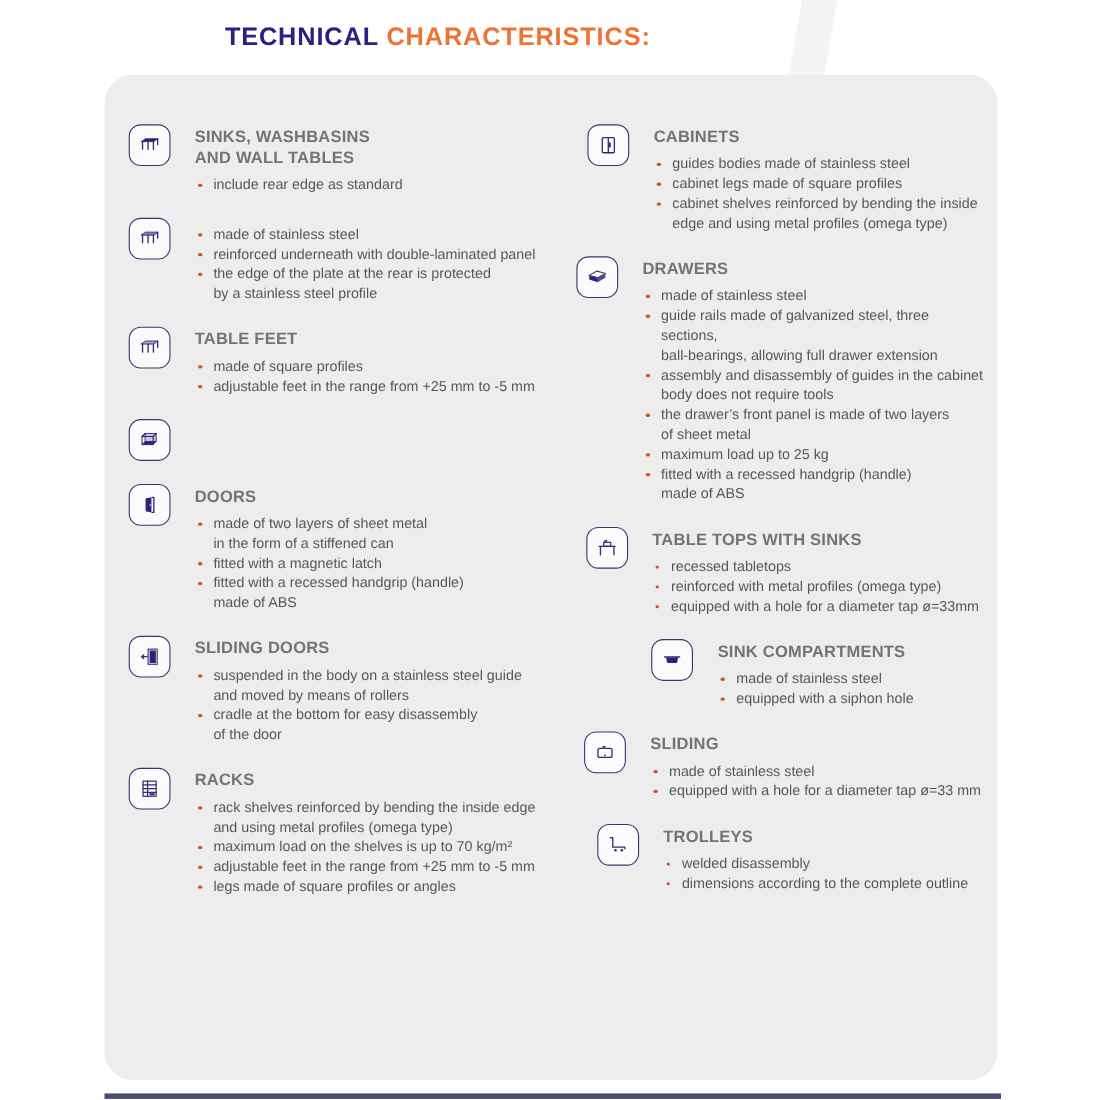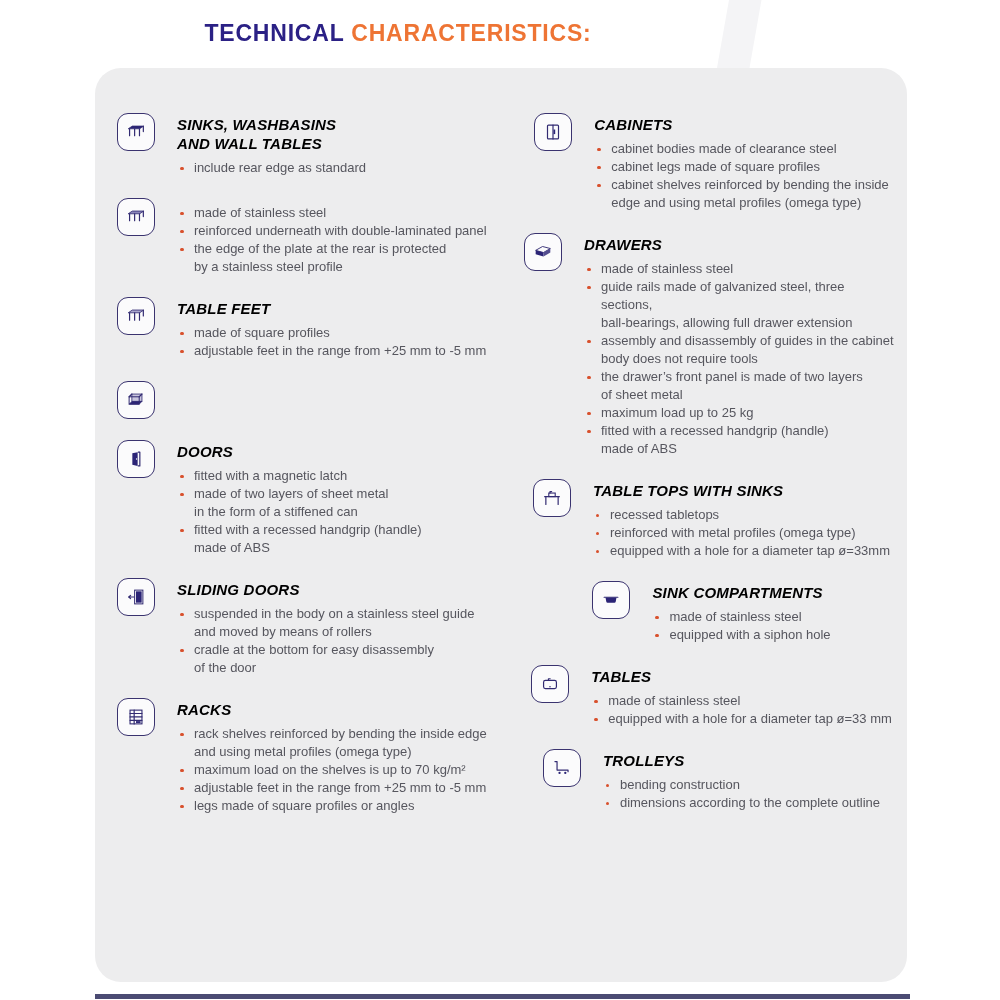--- a/index.html
+++ b/index.html
@@ -42,26 +42,25 @@
     flex:0 0 38px; width:38px; height:38px;
     background:#fbfbfc;
     border:1.6px solid #3a336f;
     border-radius:11px;
     display:flex; align-items:center; justify-content:center;
     margin-right:22px;
   }
   .icon-box svg { display:block; }
   .sec-body { flex:1; min-width:0; }
   .sec-title {
-    color:#000000;
+    color:#737373;
     font-size:15px; font-weight:800; letter-spacing:0.2px;
     line-height:19px;
     white-space:pre-line;
     margin-top:2px;
-    font-style:italic;
   }
   ul.bullets { list-style:none; margin-top:6px; }
   ul.bullets li {
     position:relative;
     padding-left:17px;
     color:#56565e;
     font-size:13px; line-height:18px;
     white-space:pre-line;
   }
   ul.bullets li::before {
@@ -153,23 +152,23 @@
       <div class="icon-box">
         <svg width="22" height="22" viewBox="0 0 24 24">
           <path class="ic" d="M14.5 4.5 H16.2 V19.5 H14.5" stroke-width="1.2"></path>
           <polygon points="8,5.6 13.8,4.5 13.8,19.5 8,18.4" fill="#2b2476"></polygon>
           <circle cx="12.6" cy="12" r="0.75" fill="#fbfbfc"></circle>
         </svg>
       </div>
       <div class="sec-body">
         <h3 class="sec-title">DOORS</h3>
         <ul class="bullets">
-          <li>fitted with a magnetic latch</li>
           <li>made of two layers of sheet metal
 in the form of a stiffened can</li>
+          <li>fitted with a magnetic latch</li>
           <li>fitted with a recessed handgrip (handle)
 made of ABS</li>
         </ul>
       </div>
     </div>
 
     <div class="section">
       <div class="icon-box">
         <svg width="22" height="22" viewBox="0 0 24 24">
           <rect x="10.5" y="4.5" width="9" height="15" fill="none" stroke="#322b72" stroke-width="1.1"></rect>
@@ -216,21 +215,21 @@
       <div class="icon-box">
         <svg width="22" height="22" viewBox="0 0 24 24">
           <rect x="6" y="4.5" width="12" height="15" rx="1" fill="none" stroke="#322b72" stroke-width="1.3"></rect>
           <path class="ic" d="M12 4.5 V19.5" stroke-width="1.1"></path>
           <rect x="12.6" y="9.3" width="1.8" height="5" fill="#2b2476"></rect>
         </svg>
       </div>
       <div class="sec-body">
         <h3 class="sec-title">CABINETS</h3>
         <ul class="bullets">
-          <li>cabinet bodies made of clearance steel</li>
+          <li>guides bodies made of stainless steel</li>
           <li>cabinet legs made of square profiles</li>
           <li>cabinet shelves reinforced by bending the inside
 edge and using metal profiles (omega type)</li>
         </ul>
       </div>
     </div>
 
     <div class="section">
       <div class="icon-box">
         <svg width="22" height="22" viewBox="0 0 24 24">
@@ -292,40 +291,40 @@
 
     <div class="section">
       <div class="icon-box">
         <svg width="22" height="22" viewBox="0 0 24 24">
           <rect x="5" y="8" width="14" height="9" rx="2" fill="none" stroke="#322b72" stroke-width="1.3"></rect>
           <path class="ic" d="M10.3 8 V6.3 H12.2" stroke-width="1.2"></path>
           <circle cx="12" cy="15" r="0.8" fill="#322b72"></circle>
         </svg>
       </div>
       <div class="sec-body">
-        <h3 class="sec-title">TABLES</h3>
+        <h3 class="sec-title">SLIDING</h3>
         <ul class="bullets">
           <li>made of stainless steel</li>
           <li>equipped with a hole for a diameter tap ø=33 mm</li>
         </ul>
       </div>
     </div>
 
     <div class="section">
       <div class="icon-box">
         <svg width="22" height="22" viewBox="0 0 24 24">
           <path class="ic" d="M4.3 5 H6.6 M6.6 5 V14.3 H18.6 M18.6 14.3 V16" stroke-width="1.4"></path>
           <circle cx="9.3" cy="17.4" r="1.25" fill="#2b2476"></circle>
           <circle cx="15.6" cy="17.4" r="1.25" fill="#2b2476"></circle>
         </svg>
       </div>
       <div class="sec-body">
         <h3 class="sec-title">TROLLEYS</h3>
         <ul class="bullets">
-          <li>bending construction</li>
+          <li>welded disassembly</li>
           <li>dimensions according to the complete outline</li>
         </ul>
       </div>
     </div>
 
   </div>
 </div>
 
 <div class="bottom-bar"></div>
 

